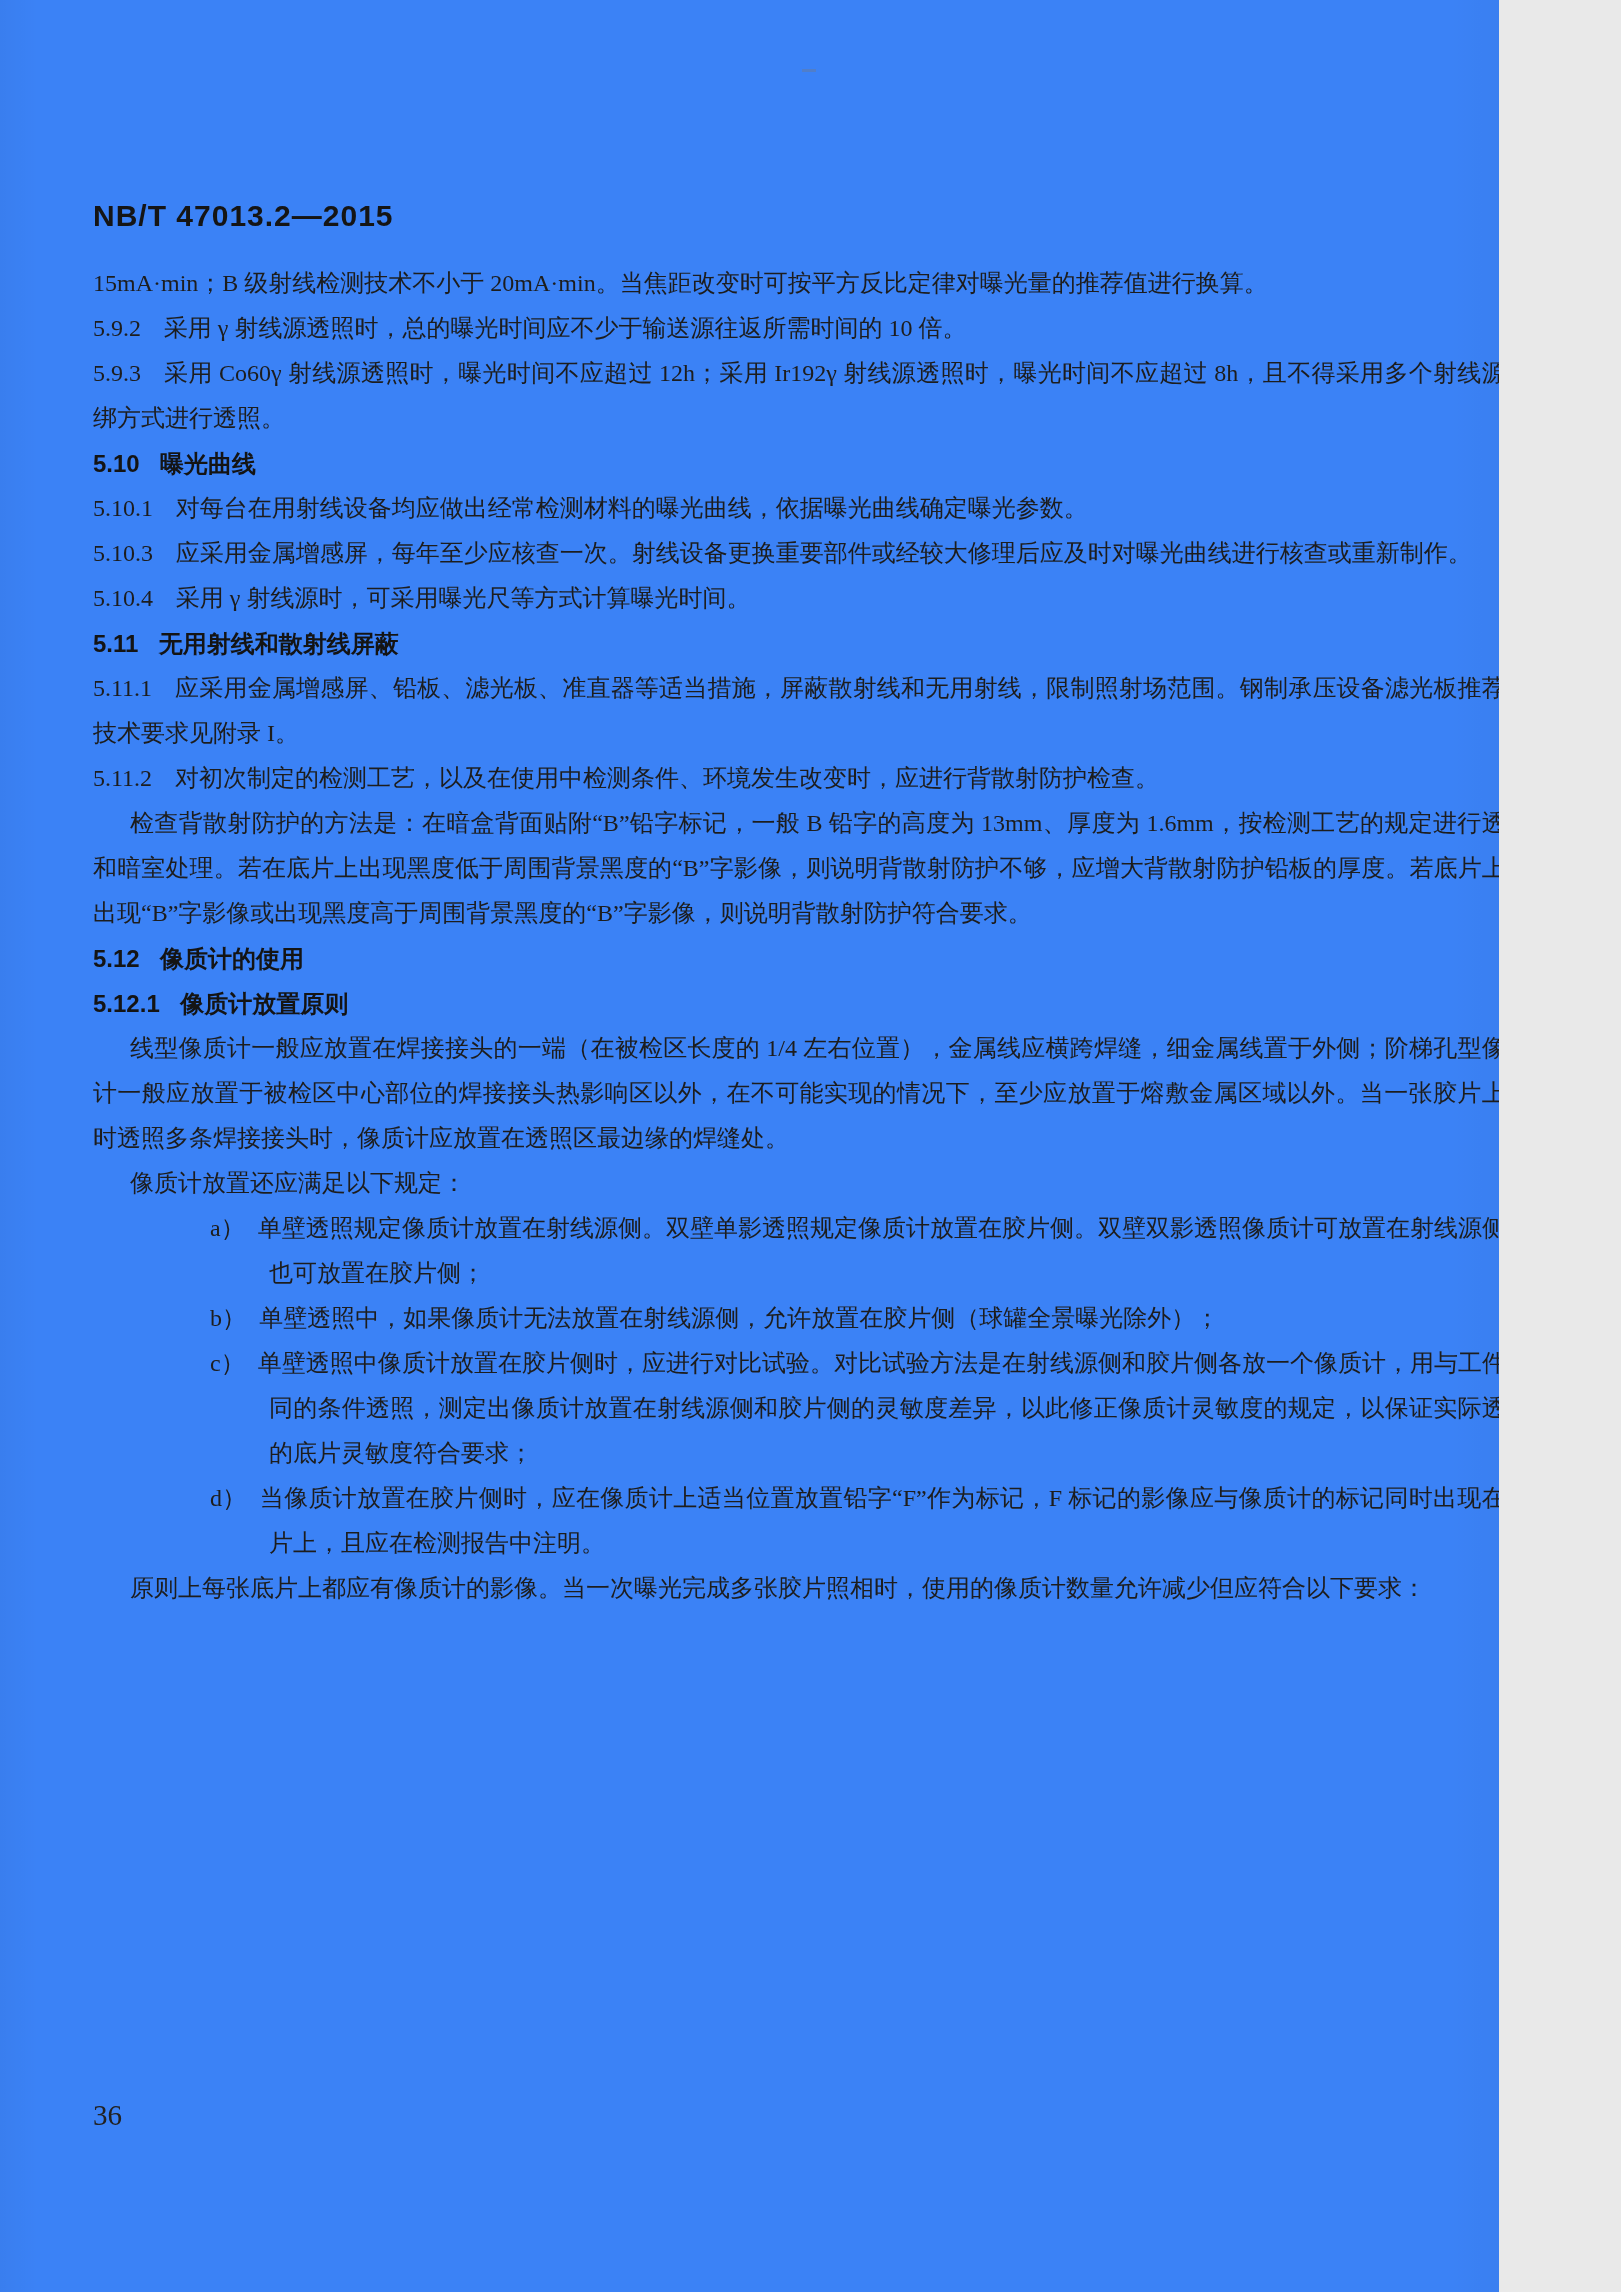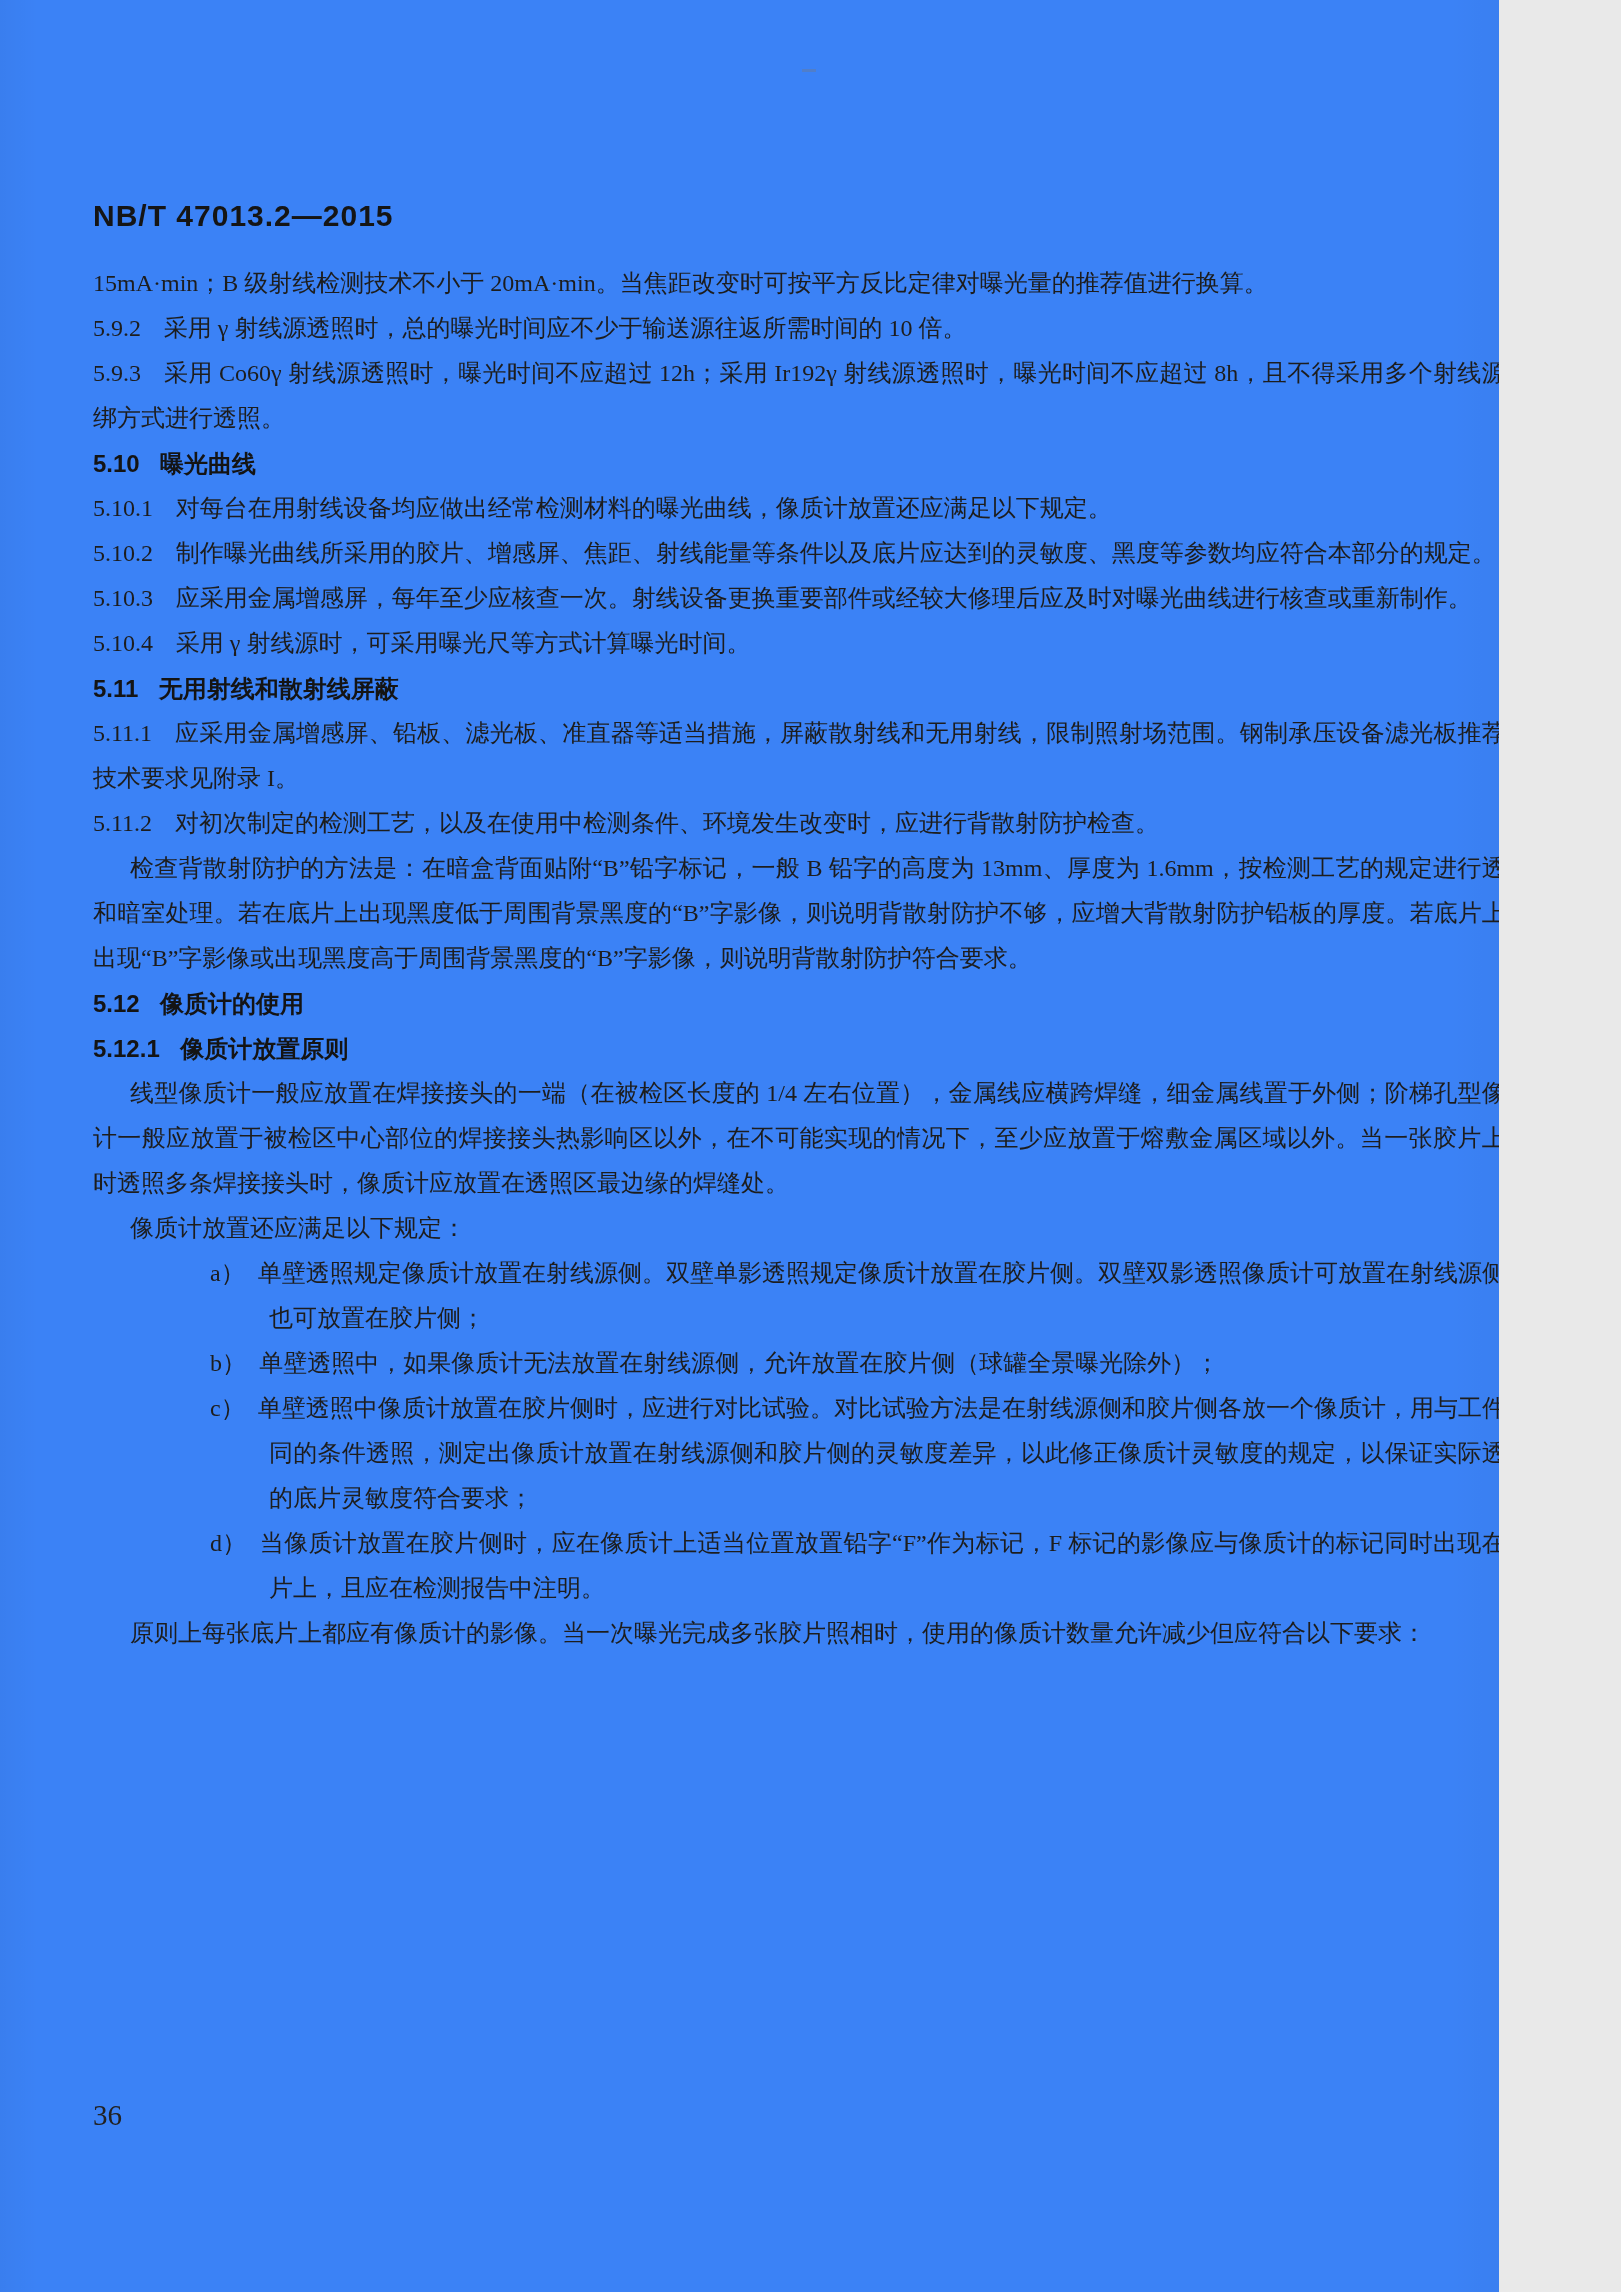--- a/index.html
+++ b/index.html
@@ -83,23 +83,22 @@
   <div class="body-text">
 
     <p class="cont">15mA·min；B 级射线检测技术不小于 20mA·min。当焦距改变时可按平方反比定律对曝光量的推荐值进行换算。</p>
 
     <p class="clause"><span class="num">5.9.2</span><span>采用 γ 射线源透照时，总的曝光时间应不少于输送源往返所需时间的 10 倍。</span></p>
 
     <p class="clause"><span class="num">5.9.3</span><span>采用 Co60γ 射线源透照时，曝光时间不应超过 12h；采用 Ir192γ 射线源透照时，曝光时间不应超过 8h，且不得采用多个射线源捆绑方式进行透照。</span></p>
 
     <p class="heading"><span class="num">5.10</span><span>曝光曲线</span></p>
 
-    <p class="clause"><span class="num">5.10.1</span><span>对每台在用射线设备均应做出经常检测材料的曝光曲线，像质计放置还应满足以下规定。</span></p>
+    <p class="clause"><span class="num">5.10.1</span><span>对每台在用射线设备均应做出经常检测材料的曝光曲线，依据曝光曲线确定曝光参数。</span></p>
 
-    <p class="clause"><span class="num">5.10.2</span><span>制作曝光曲线所采用的胶片、增感屏、焦距、射线能量等条件以及底片应达到的灵敏度、黑度等参数均应符合本部分的规定。</span></p>
 
     <p class="clause"><span class="num">5.10.3</span><span>应采用金属增感屏，每年至少应核查一次。射线设备更换重要部件或经较大修理后应及时对曝光曲线进行核查或重新制作。</span></p>
 
     <p class="clause"><span class="num">5.10.4</span><span>采用 γ 射线源时，可采用曝光尺等方式计算曝光时间。</span></p>
 
     <p class="heading"><span class="num">5.11</span><span>无用射线和散射线屏蔽</span></p>
 
     <p class="clause"><span class="num">5.11.1</span><span>应采用金属增感屏、铅板、滤光板、准直器等适当措施，屏蔽散射线和无用射线，限制照射场范围。钢制承压设备滤光板推荐的技术要求见附录 I。</span></p>
 
     <p class="clause"><span class="num">5.11.2</span><span>对初次制定的检测工艺，以及在使用中检测条件、环境发生改变时，应进行背散射防护检查。</span></p>

